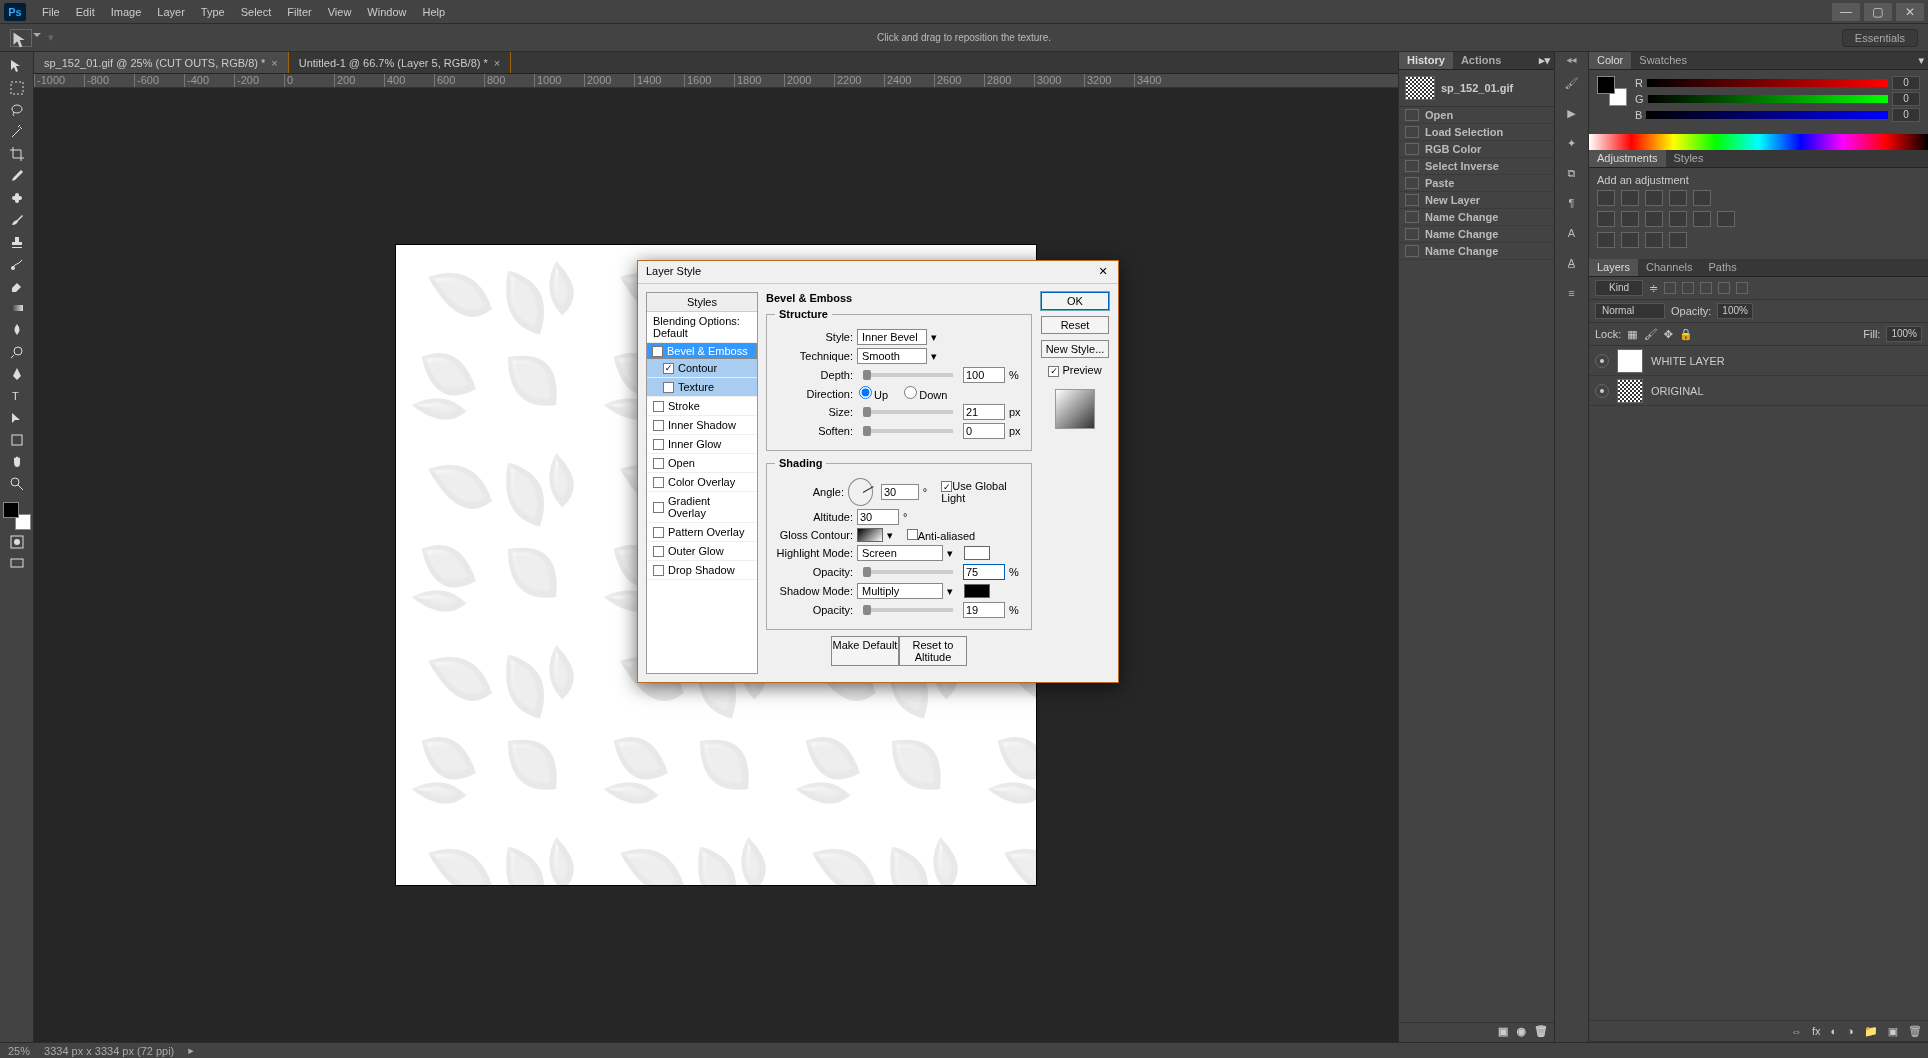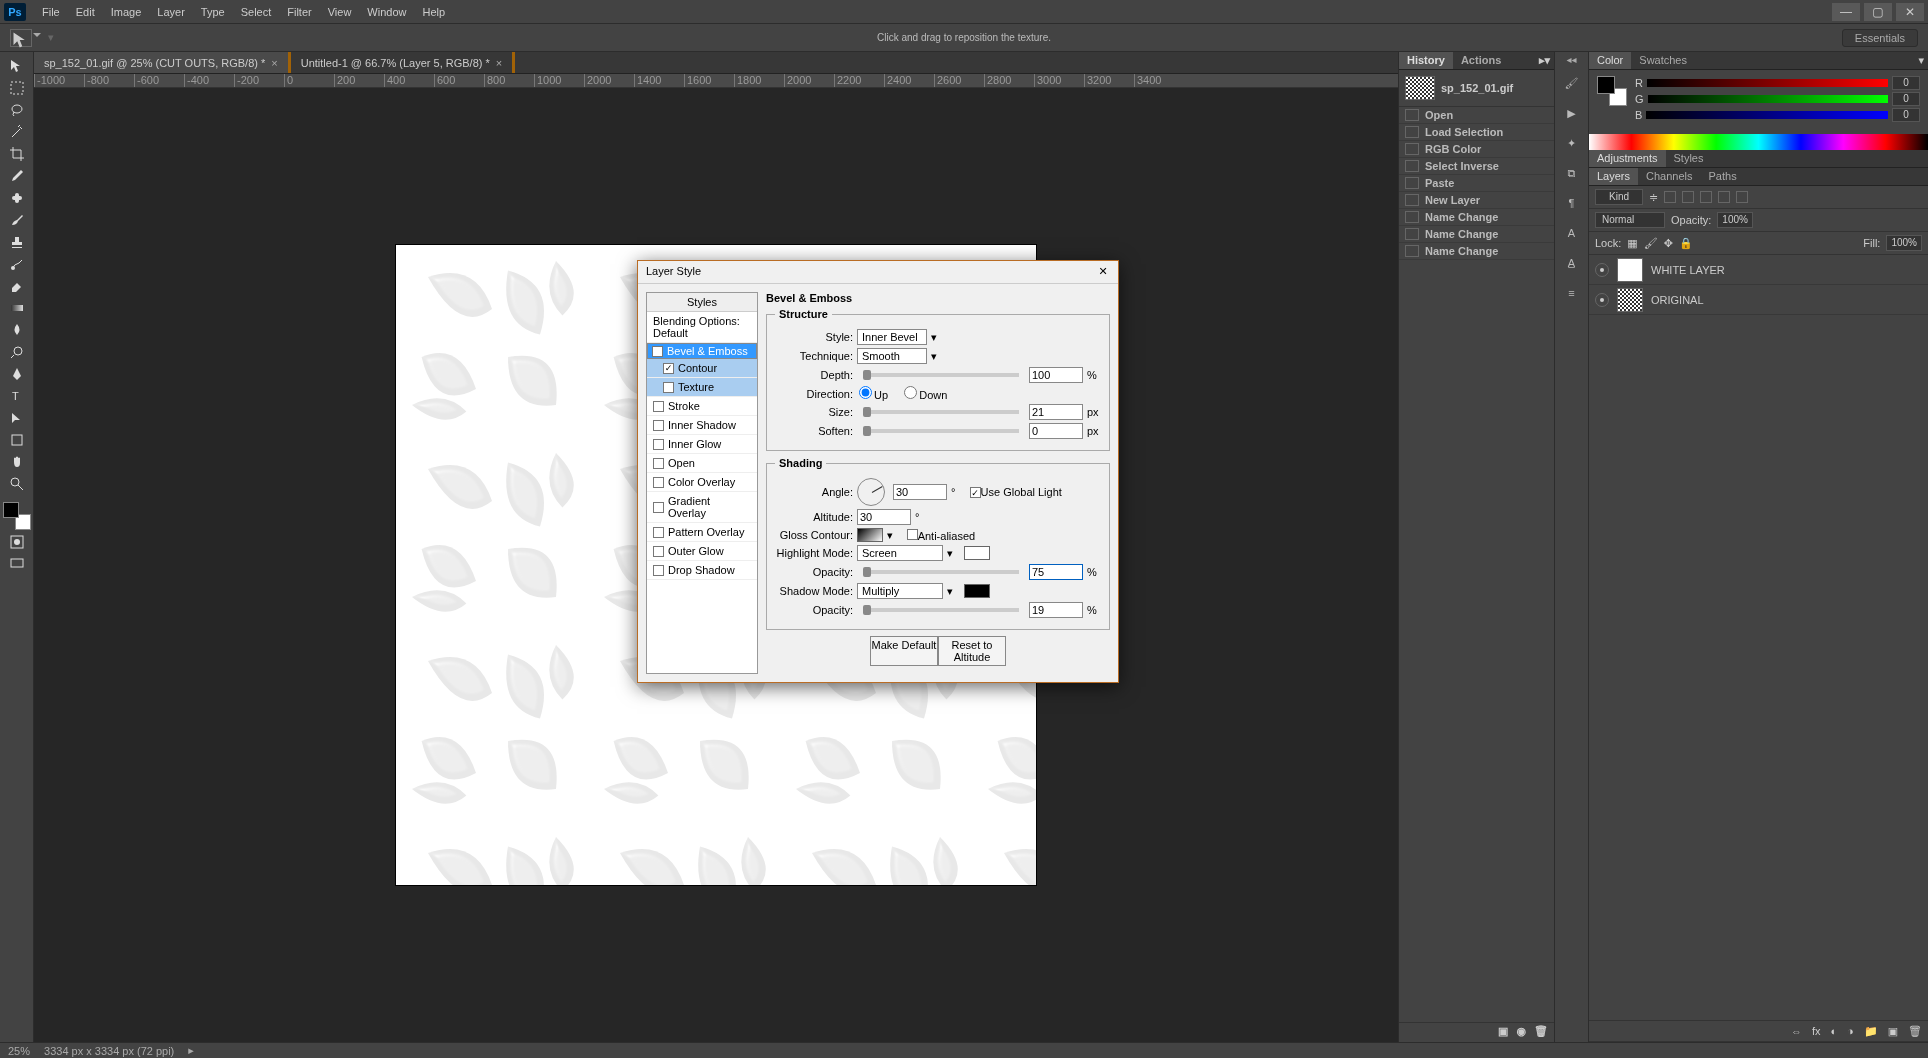--- a/index.html
+++ b/index.html
@@ -23,21 +23,21 @@
 .main { display:flex; height:calc(100vh - 52px - 16px); }
 .toolbox { width:34px; background:#434343; border-right:1px solid #2c2c2c; display:flex; flex-direction:column; align-items:center; padding-top:4px; gap:2px; }
 .tool { width:24px; height:20px; display:flex; align-items:center; justify-content:center; color:#ccc; }
 .tool svg { width:16px; height:16px; }
 .fgbg { position:relative; width:28px; height:28px; margin-top:6px; }
 .fgbg .fg { position:absolute; width:16px; height:16px; background:#000; border:1px solid #888; top:0; left:0; }
 .fgbg .bg { position:absolute; width:16px; height:16px; background:#fff; border:1px solid #888; bottom:0; right:0; }
 
 .docarea { flex:1; display:flex; flex-direction:column; background:#2b2b2b; }
 .doctabs { height:22px; display:flex; background:#373737; border-bottom:1px solid #222; }
-.doctab { padding:3px 10px; color:#ccc; display:flex; align-items:center; gap:6px; border-right:3px solid #a16207; }
+.doctab { padding:3px 10px; color:#ccc; display:flex; align-items:center; gap:6px; border-right:1px solid #a16207; }
 .doctab.active { background:#4a4a4a; }
 .doctab .x { color:#aaa; }
 
 .ruler-h { height:14px; background:#4a4a4a; display:flex; font-size:8px; color:#999; position:relative; border-bottom:1px solid #333; overflow:hidden; }
 .ruler-tick { position:relative; width:50px; border-left:1px solid #777; padding-left:2px; }
 
 .canvas-wrap { flex:1; display:flex; align-items:center; justify-content:center; background:#262626; position:relative; }
 .canvas { background:#fff; box-shadow:0 0 0 1px #000; position:relative; overflow:hidden; width:640px; height:640px; display:flex; align-items:center; justify-content:center; }
 .canvas svg { width:100%; height:100%; }
 
@@ -101,21 +101,21 @@
 .chk { width:11px; height:11px; border:1px solid #777; background:#fff; display:inline-flex; align-items:center; justify-content:center; font-size:9px; }
 
 .settings { flex:1; }
 fieldset { border:1px solid #aaa; padding:6px 8px 8px; margin-bottom:6px; }
 legend { padding:0 4px; font-weight:bold; }
 .frow { display:flex; align-items:center; margin:3px 0; gap:4px; }
 .flabel { width:78px; text-align:right; }
 .sel { border:1px solid #888; background:#fff; padding:1px 4px; min-width:70px; }
 .slid { flex:1; height:4px; background:#ccc; margin:0 6px; position:relative; }
 .slid:after { content:''; position:absolute; width:8px; height:10px; background:#888; top:-3px; border-radius:2px; }
-.numin { width:54px; border:1px solid #888; background:#fff; padding:1px 2px; text-align:left; }
+.numin { width:42px; border:1px solid #888; background:#fff; padding:1px 2px; text-align:left; }
 .unit { width:14px; }
 input[type=radio]{margin:0 2px;}
 .angle-ctl { width:28px; height:28px; border:1px solid #888; border-radius:50%; position:relative; margin-right:4px; }
 .angle-ctl:after { content:''; position:absolute; width:12px; height:1px; background:#333; top:13px; left:14px; transform-origin:left; transform:rotate(-30deg); }
 .swatch { width:26px; height:14px; border:1px solid #666; }
 .dlg-buttons { width:70px; display:flex; flex-direction:column; gap:6px; align-items:center; }
 .btn { width:68px; padding:2px 0; border:1px solid #888; background:#f4f4f4; text-align:center; }
 .btn.primary { border:1px solid #0060c0; outline:1px solid #6ab; }
 .preview-box { width:40px; height:40px; background:linear-gradient(135deg,#fff 0%,#888 60%,#333 100%); border:1px solid #999; margin-top:6px; }
 .dlg-foot { display:flex; justify-content:center; gap:0; padding-bottom:8px; }
@@ -450,20 +450,44 @@
             <div class="rgb-val">0</div>
           </div>
       </div>
     </div>
     <div class="spectrum"></div>
 
     <div class="panel-tabs">
         <div class="ptab active">Adjustments</div>
         <div class="ptab">Styles</div>
       </div>
+    <div class="panel-body adj-panel">
+      <div style="margin-bottom:4px;">Add an adjustment</div>
+      <div class="adj-row">
+          <div class="aicon"></div>
+          <div class="aicon"></div>
+          <div class="aicon"></div>
+          <div class="aicon"></div>
+          <div class="aicon"></div>
+        </div>
+      <div class="adj-row">
+          <div class="aicon"></div>
+          <div class="aicon"></div>
+          <div class="aicon"></div>
+          <div class="aicon"></div>
+          <div class="aicon"></div>
+          <div class="aicon"></div>
+        </div>
+      <div class="adj-row">
+          <div class="aicon"></div>
+          <div class="aicon"></div>
+          <div class="aicon"></div>
+          <div class="aicon"></div>
+        </div>
+    </div>
 
     <div class="panel-tabs">
         <div class="ptab active">Layers</div>
         <div class="ptab">Channels</div>
         <div class="ptab">Paths</div>
       </div>
     <div class="layer-controls">
       <span class="small" style="padding:1px 13px">Kind</span>
         <span>≑</span>
       <span style="width:12px;height:12px;border:1px solid #666"></span>
@@ -634,14 +658,21 @@
             <span class="numin">19</span>
             <span class="unit">%</span>
           </div>
       </fieldset>
       <div class="dlg-foot">
         <span class="btn">Make Default</span>
         <span class="btn">Reset to Altitude</span>
       </div>
     </div>
 
+    <div class="dlg-buttons">
+      <span class="btn primary">OK</span>
+      <span class="btn">Reset</span>
+      <span class="btn">New Style...</span>
+      <label><span class="chk">✓</span> <span>Preview</span></label>
+      <div class="preview-box"></div>
+    </div>
   </div>
 </div>
 
 </body></html>

